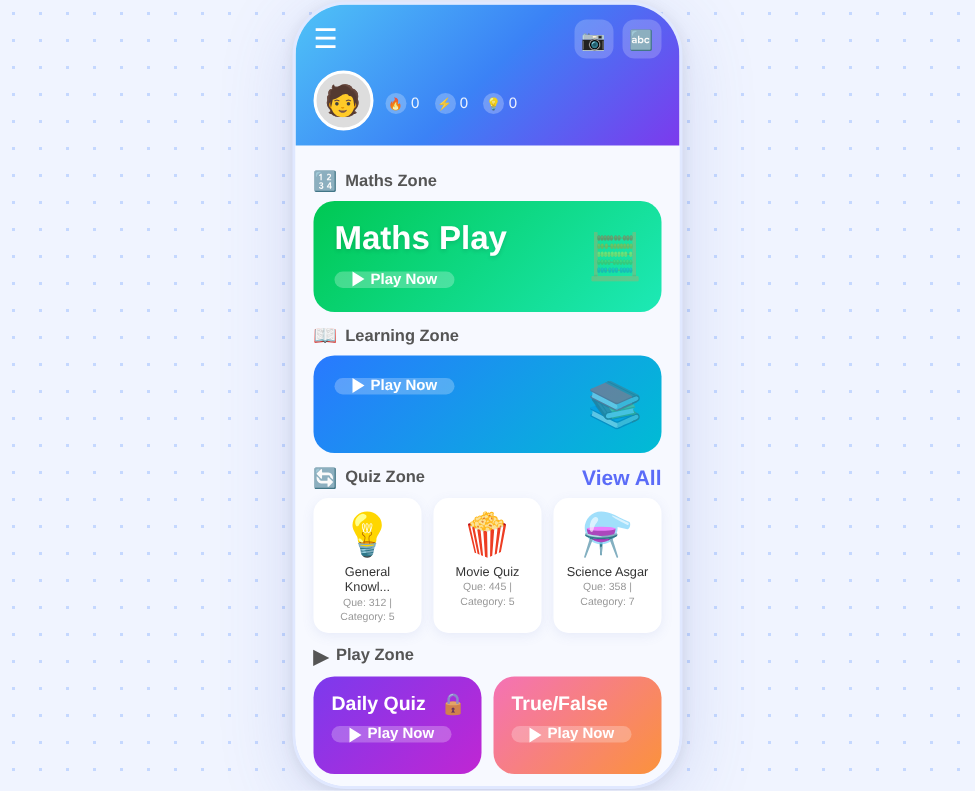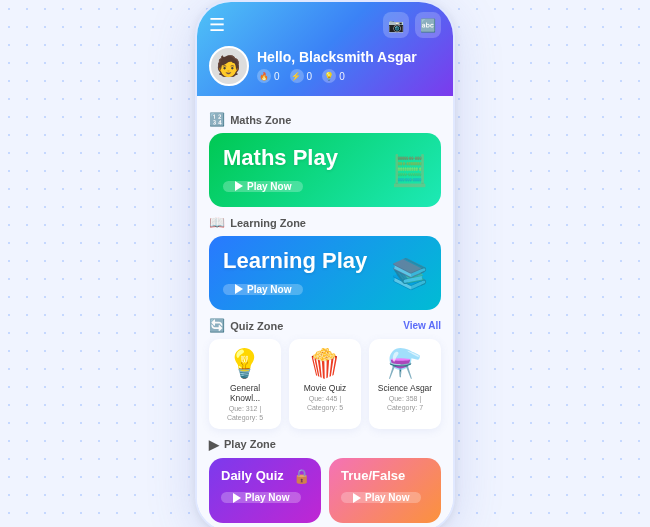--- a/index.html
+++ b/index.html
@@ -195,21 +195,21 @@
     }
     .zone-label-left {
       display: flex;
       align-items: center;
       gap: 5px;
       font-size: 11px;
       font-weight: 600;
       color: #555;
     }
     .view-all {
-      font-size: 10px;
+      font-size: 14px;
       color: #5b6cf8;
       font-weight: 600;
       cursor: pointer;
     }
 
     .quiz-cards {
       display: flex;
       gap: 8px;
       margin-bottom: 4px;
     }
@@ -287,21 +287,20 @@
       <div class="header-top">
         <div class="menu-icon">☰</div>
         <div class="header-icons">
           <div class="header-icon-btn">📷</div>
           <div class="header-icon-btn">🔤</div>
         </div>
       </div>
       <div class="header-profile">
         <div class="avatar">🧑</div>
         <div>
-          <div class="hello-text">Hello, Blacksmith Asgar</div>
           <div class="header-stats">
             <div class="stat-item">
               <div class="stat-dot">🔥</div>
               <span>0</span>
             </div>
             <div class="stat-item">
               <div class="stat-dot">⚡</div>
               <span>0</span>
             </div>
             <div class="stat-item">
@@ -326,21 +325,20 @@
           <span>Play Now</span>
         </button>
         <div class="card-emoji">🧮</div>
       </div>
 
       <div class="zone-label">
         <span class="zone-icon">📖</span>
         <span>Learning Zone</span>
       </div>
       <div class="card-blue">
-        <div class="card-title">Learning Play</div>
         <button class="play-btn">
           <span class="play-triangle"></span>
           <span>Play Now</span>
         </button>
         <div class="card-emoji">📚</div>
       </div>
 
       <div class="quiz-zone-header">
         <div class="zone-label-left">
           <span class="zone-icon">🔄</span>

